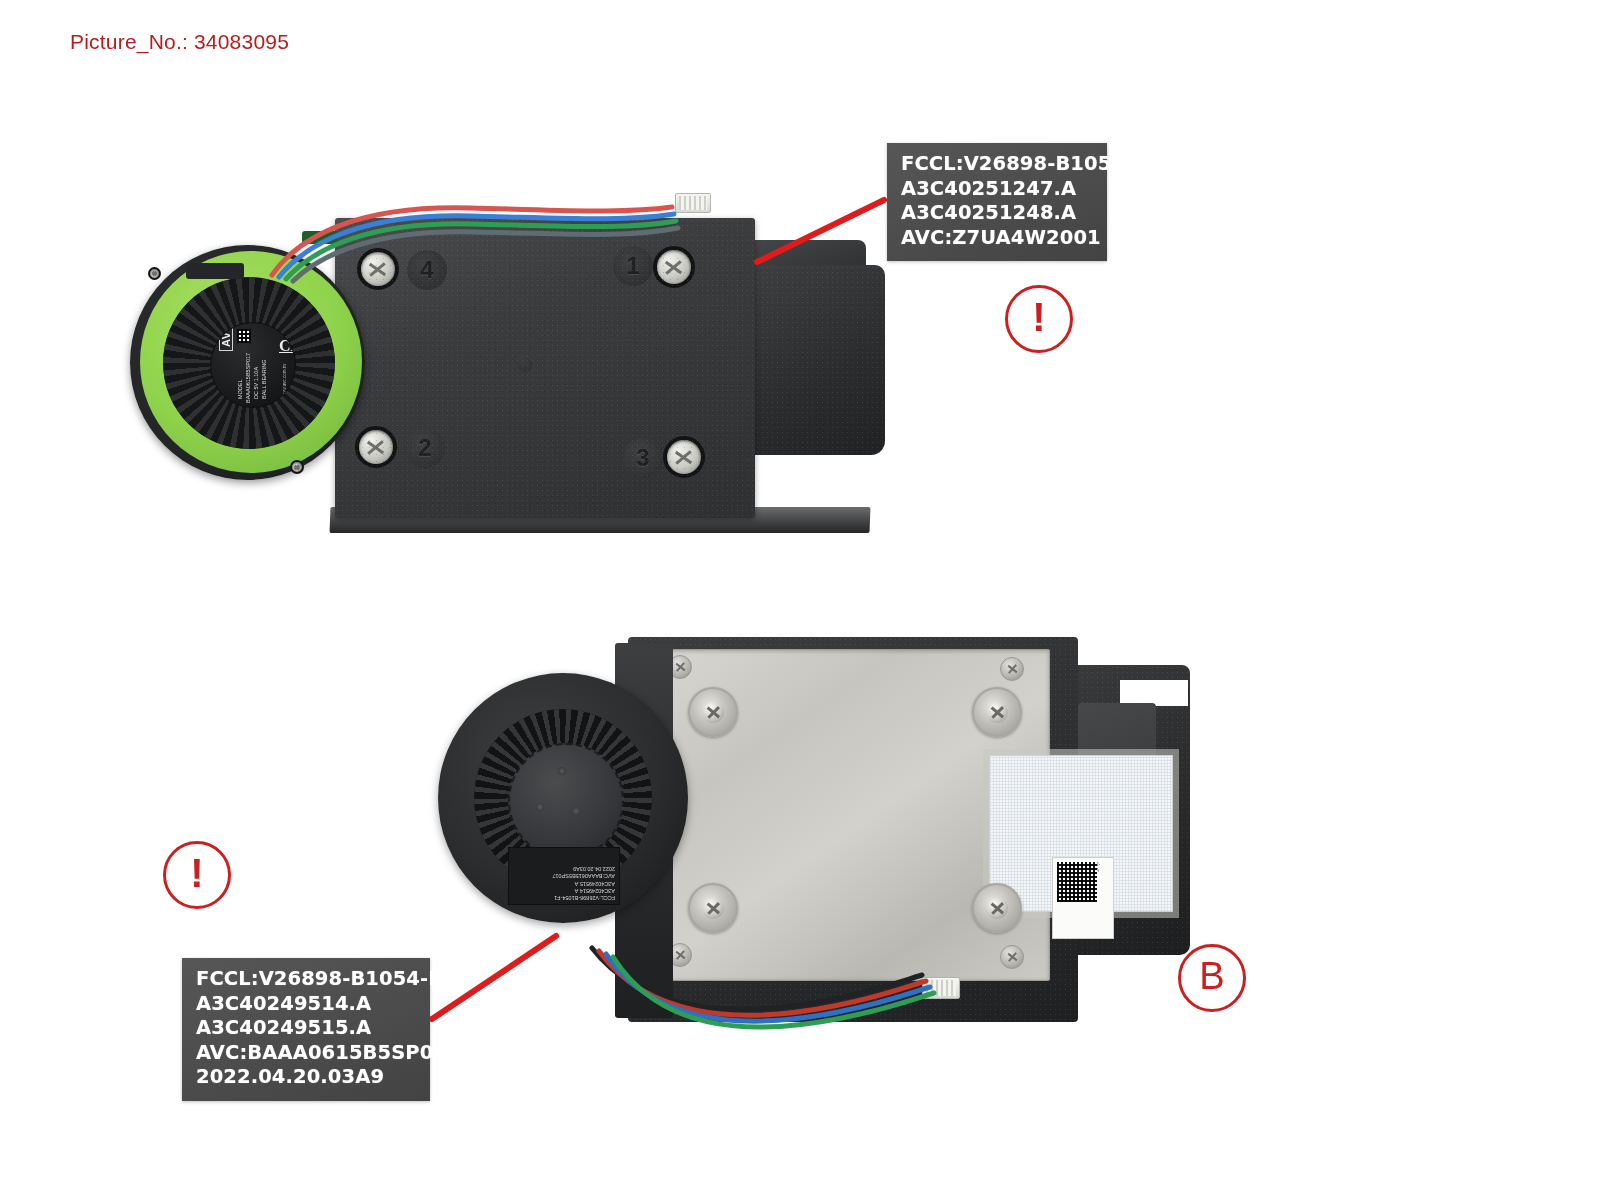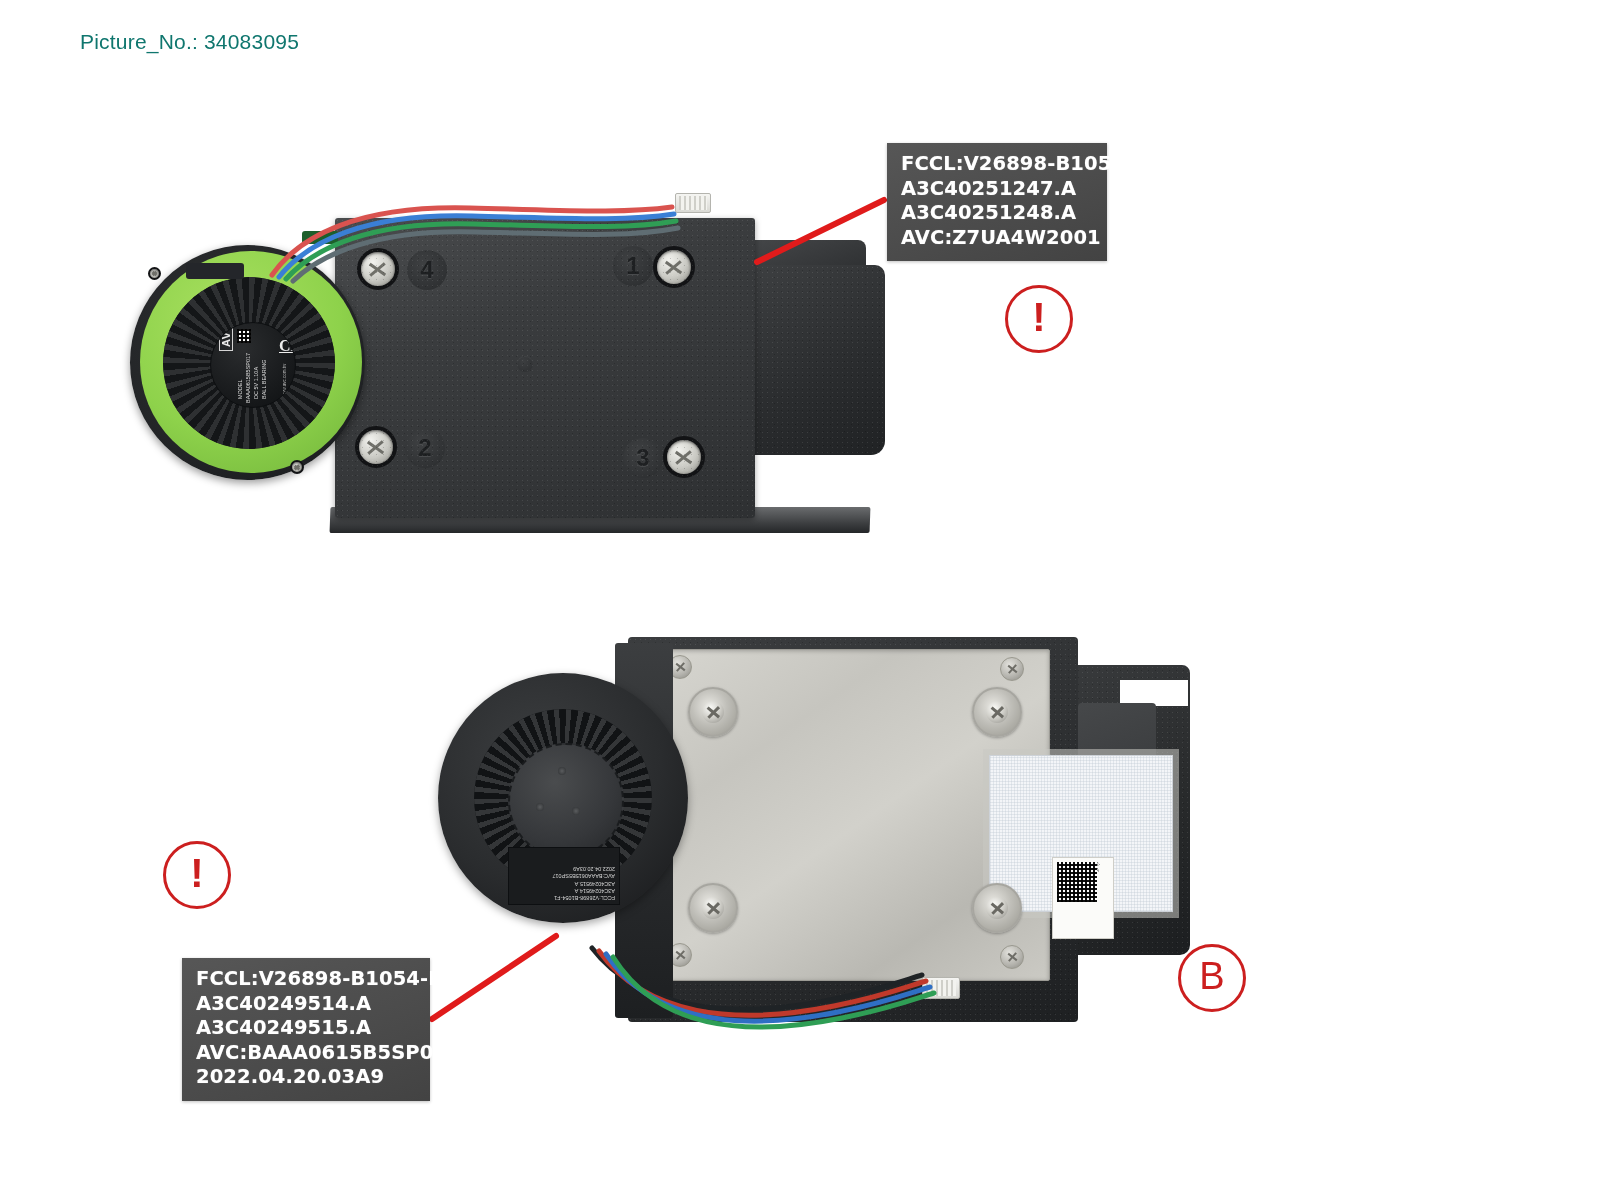--- a/index.html
+++ b/index.html
@@ -11,24 +11,24 @@
     width: 1600px;
     height: 1200px;
     position: relative;
     font-family: "Liberation Sans", sans-serif;
     overflow: hidden;
   }
 
   
   #picture-no {
     position: absolute;
-    left: 80px;
+    left: 70px;
     top: 30px;
     font-size: 21px;
-    color: #0f766e;
+    color: #b91c1c;
     letter-spacing: 0.2px;
     white-space: nowrap;
   }
 
   
   .stage { position: absolute; }
 
   
   #assembly-top { left: 130px; top: 185px; width: 790px; height: 370px; }
 

